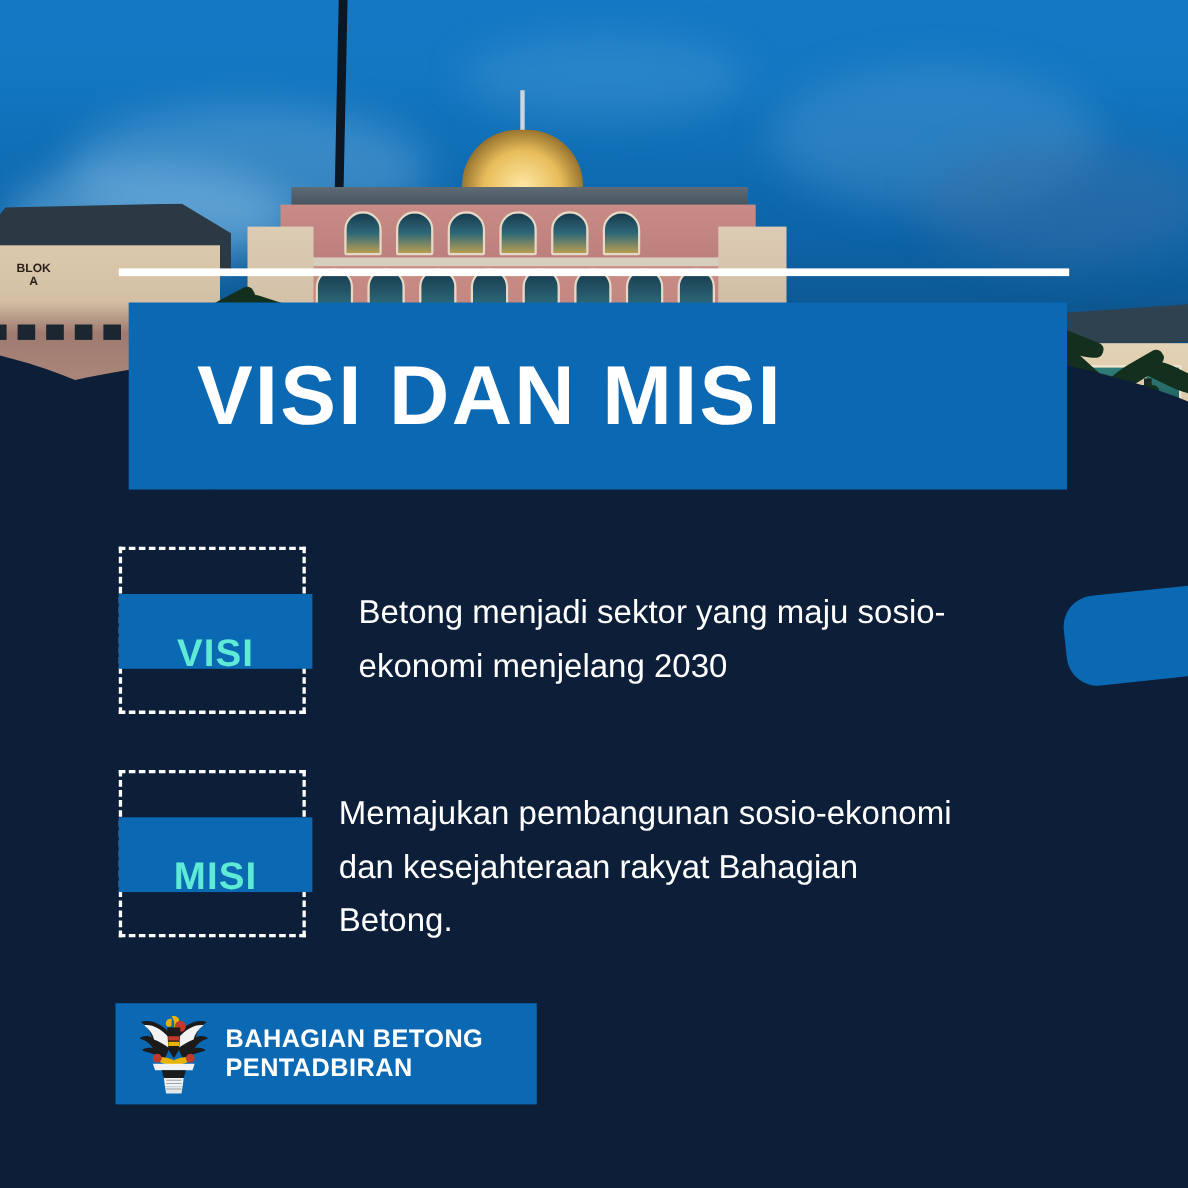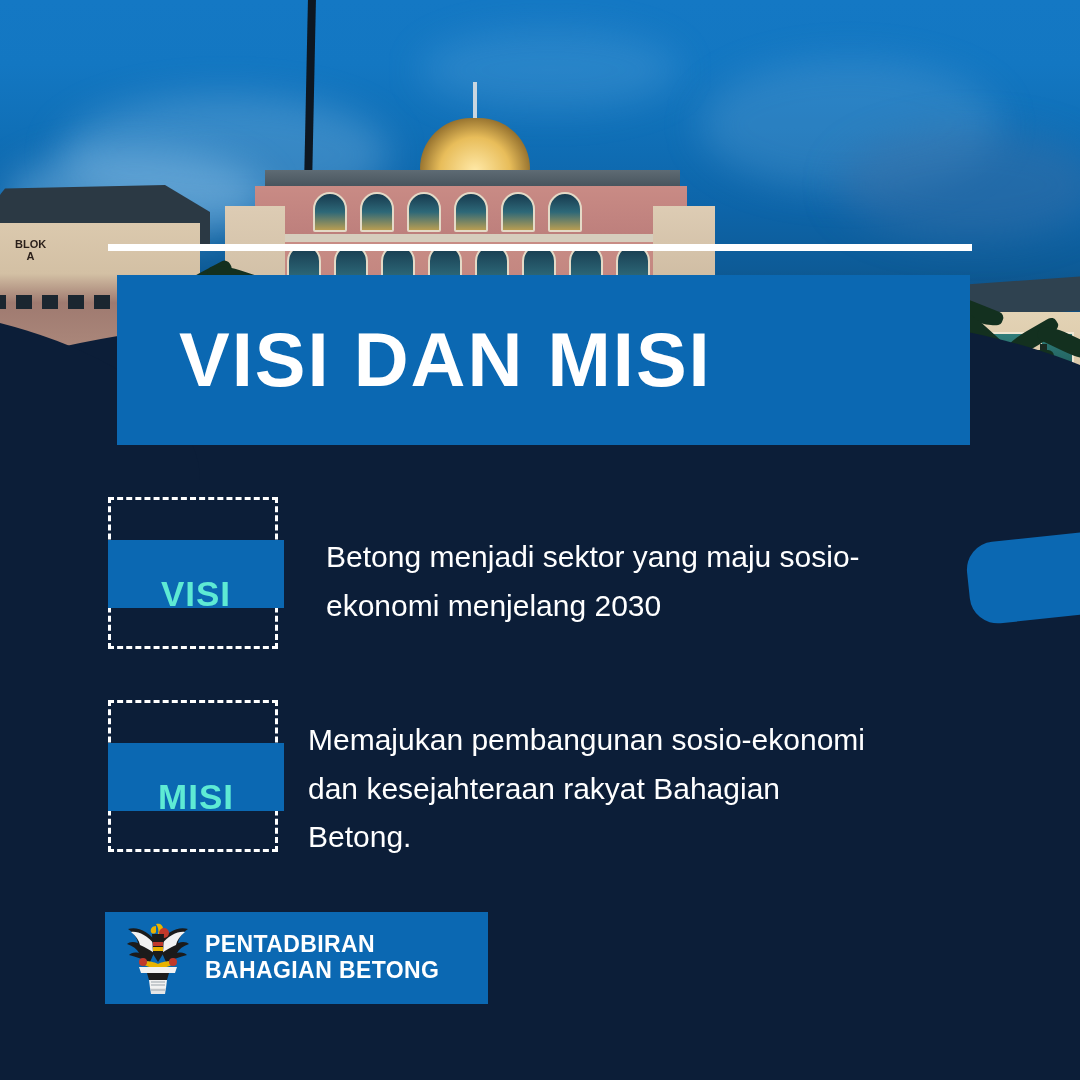--- a/index.html
+++ b/index.html
@@ -589,19 +589,19 @@
         <path d="M16 42 C22 40, 30 42, 33 44 C36 42, 44 40, 50 42 C47 46, 40 48, 33 48 C26 48, 19 46, 16 42 Z" fill="#e8b300"></path>
         <circle cx="18" cy="42" r="4" fill="#c0392b"></circle>
         <circle cx="48" cy="42" r="4" fill="#c0392b"></circle>
         <path d="M14 47 L52 47 L50 53 L16 53 Z" fill="#f2f2f2"></path>
         <path d="M22 53 L44 53 L42 60 L24 60 Z" fill="#1b1b1b"></path>
         <path d="M24 60 L42 60 L41 68 L25 68 Z" fill="#f2f2f2"></path>
         <path d="M25 68 L41 68 L40 74 L26 74 Z" fill="#e6e6e6"></path>
         <path d="M26 62 L40 62 M26 65 L40 65 M26 70 L40 70" stroke="#9aa3aa" stroke-width="1" fill="none"></path>
       </svg>
       <div class="brand-text">
+        <div>BAHAGIAN BETONG</div>
         <div>PENTADBIRAN</div>
-        <div>BAHAGIAN BETONG</div>
       </div>
     </div>
   </div>
 
 </div>
 
 </body></html>

